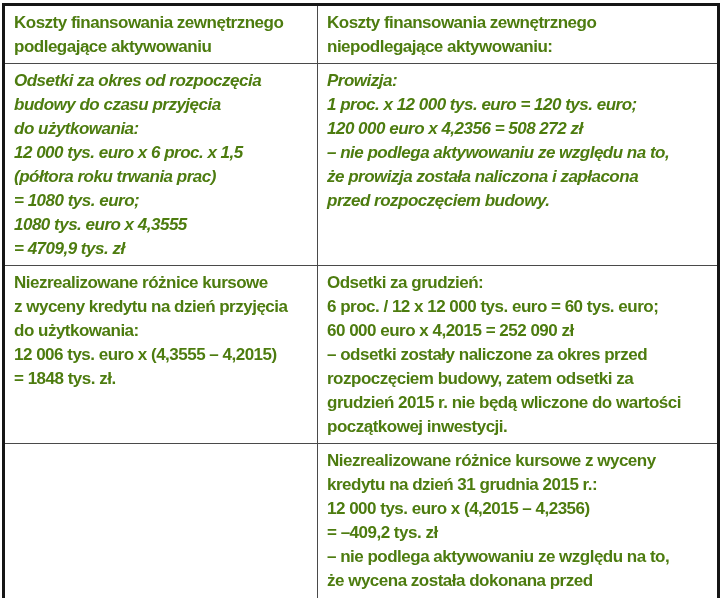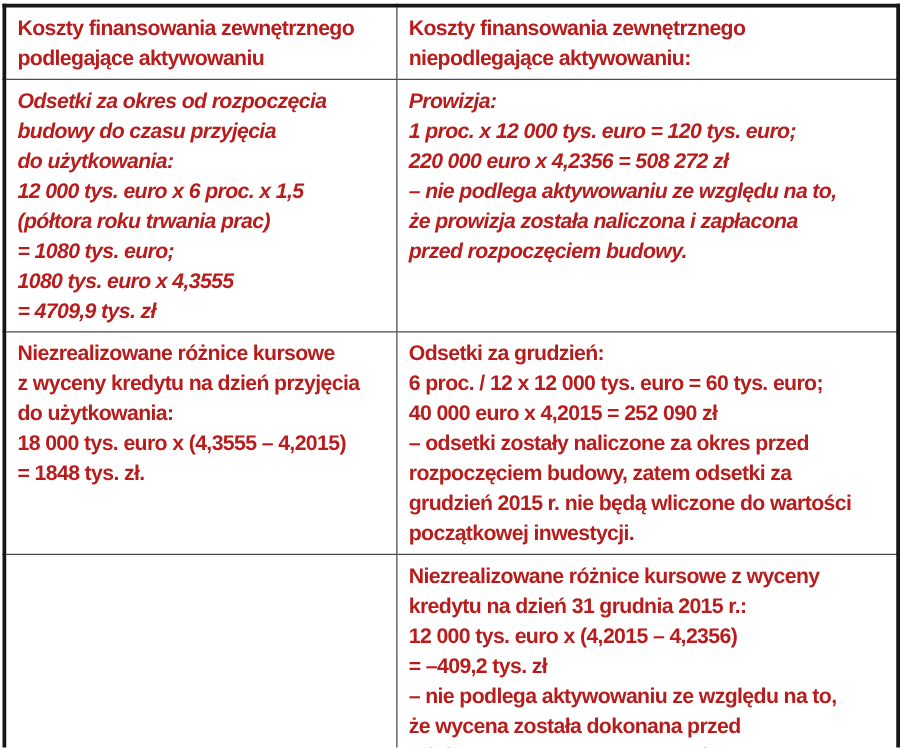--- a/index.html
+++ b/index.html
@@ -33,21 +33,21 @@
   table.fin-table {
     border: 3px solid #161616;
   }
   td, th {
     vertical-align: top;
     text-align: left;
     padding: 5px 9px 4px 9px;
     font-size: 17px;
     line-height: 24px;
     font-weight: bold;
-    color: #b91c1c;
+    color: #4d7c0f;
     letter-spacing: -0.5px;
     white-space: pre-line;
     overflow: hidden;
   }
   col.c1 { width: 314px; }
   col.c2 { width: 401px; }
   tr.r-header { height: 56px; }
   tr.r-1 { height: 191px; font-style: italic; }
   tr.r-2 { height: 170px; }
   tr.r-3 { height: 171px; }
@@ -72,34 +72,34 @@
         <td>Odsetki za okres od rozpoczęcia
 budowy do czasu przyjęcia
 do użytkowania:
 12 000 tys. euro x 6 proc. x 1,5
 (półtora roku trwania prac)
 = 1080 tys. euro;
 1080 tys. euro x 4,3555
 = 4709,9 tys. zł</td>
         <td>Prowizja:
 1 proc. x 12 000 tys. euro = 120 tys. euro;
-220 000 euro x 4,2356 = 508 272 zł
+120 000 euro x 4,2356 = 508 272 zł
 – nie podlega aktywowaniu ze względu na to,
 że prowizja została naliczona i zapłacona
 przed rozpoczęciem budowy.</td>
       </tr>
       <tr class="r-2">
         <td>Niezrealizowane różnice kursowe
 z wyceny kredytu na dzień przyjęcia
 do użytkowania:
-18 000 tys. euro x (4,3555 – 4,2015)
+12 006 tys. euro x (4,3555 – 4,2015)
 = 1848 tys. zł.</td>
         <td>Odsetki za grudzień:
 6 proc. / 12 x 12 000 tys. euro = 60 tys. euro;
-40 000 euro x 4,2015 = 252 090 zł
+60 000 euro x 4,2015 = 252 090 zł
 – odsetki zostały naliczone za okres przed
 rozpoczęciem budowy, zatem odsetki za
 grudzień 2015 r. nie będą wliczone do wartości
 początkowej inwestycji.</td>
       </tr>
       <tr class="r-3">
         <td></td>
         <td>Niezrealizowane różnice kursowe z wyceny
 kredytu na dzień 31 grudnia 2015 r.:
 12 000 tys. euro x (4,2015 – 4,2356)

